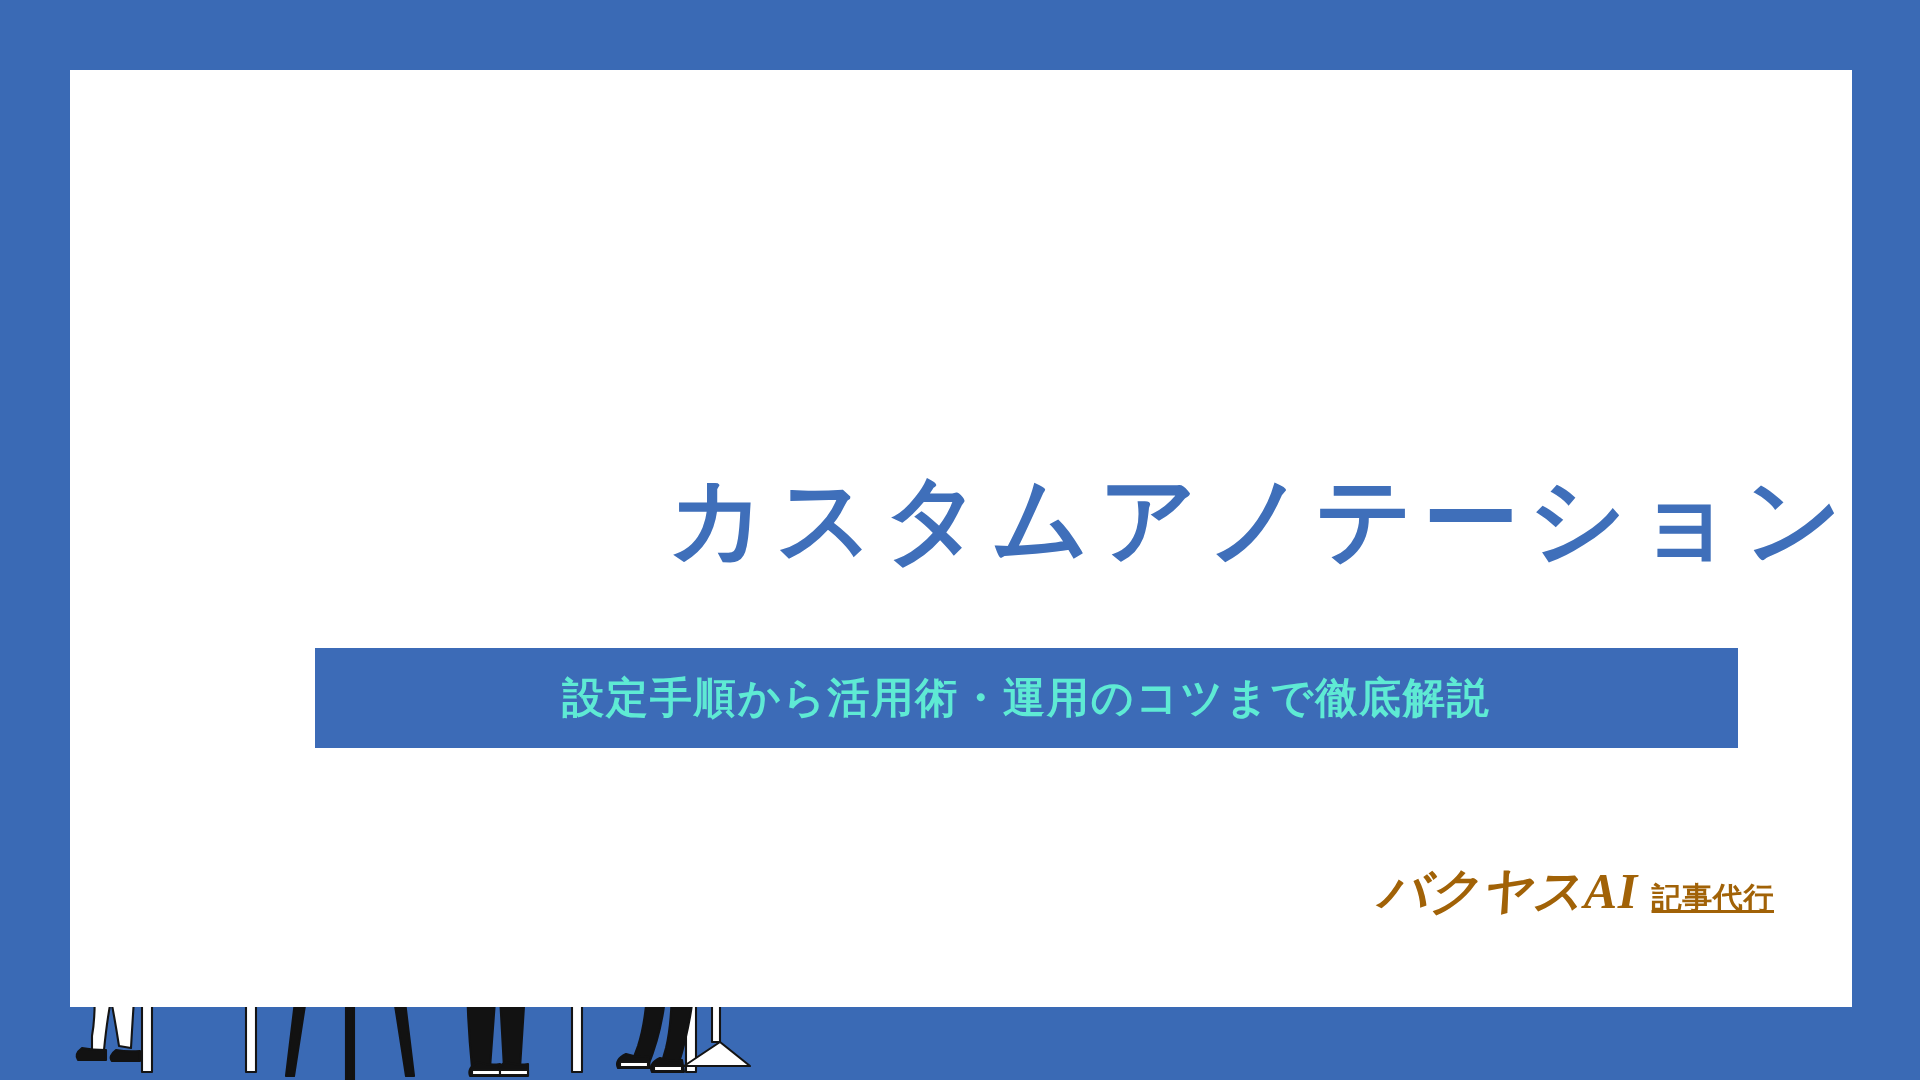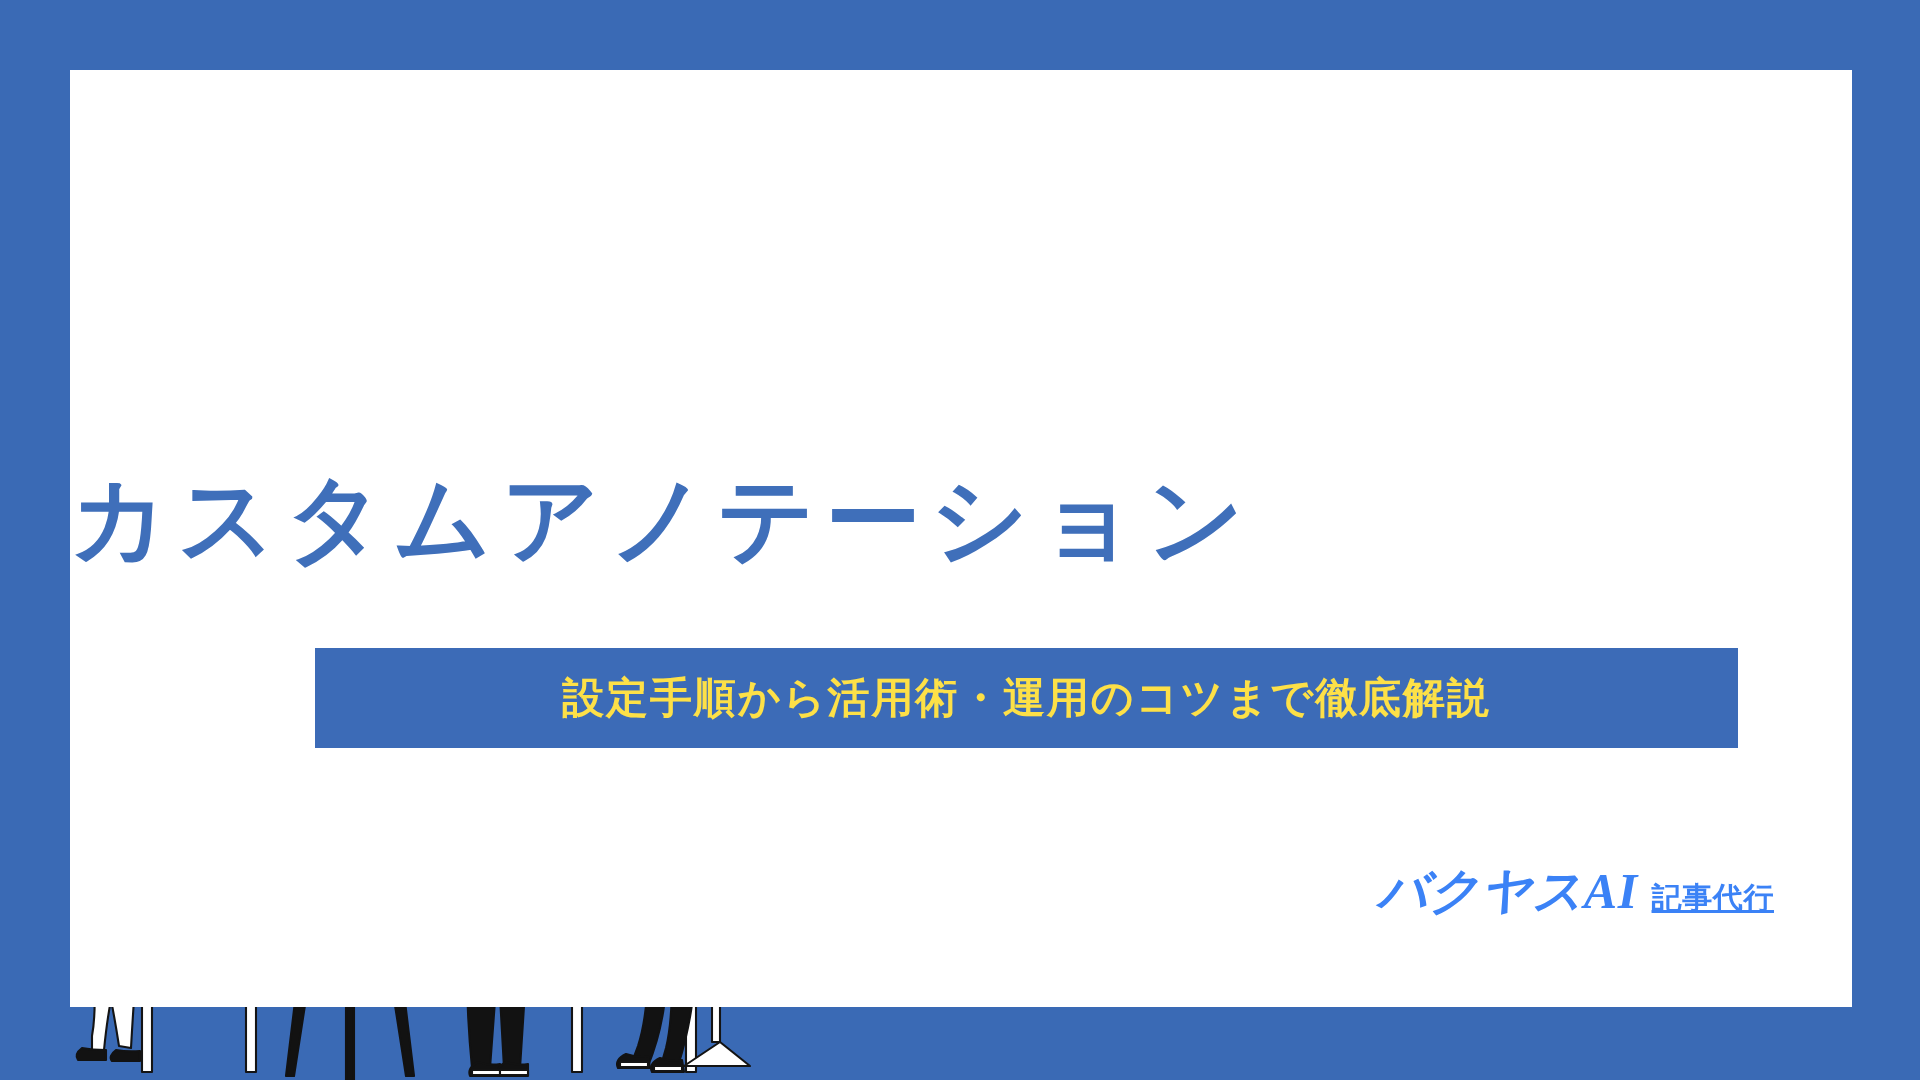--- a/index.html
+++ b/index.html
@@ -24,21 +24,21 @@
     width: 1782px;
     height: 937px;
     background: #ffffff;
   }
   
   #title {
     position: absolute;
     left: 0;
     right: 0;
     top: 330px;
-    text-align: left;
+    text-align: right;
     font-size: 96px;
     font-weight: 700;
     letter-spacing: 0.10em;
     color: #3F6FBA;
     line-height: 1.15;
     white-space: nowrap;
   }
   
   #subtitle-band {
     position: absolute;
@@ -260,24 +260,24 @@
         <path class="wh" d="M624 386 l36 -24 30 24 z"></path>
       </g>
     </svg>
   </div>
 
   <div id="card" style="background: rgb(255, 255, 255);">
 
     <h1 id="title" style="color: rgb(63, 111, 186);">カスタムアノテーション</h1>
 
     <div id="subtitle-band" style="background: rgb(60, 107, 183);">
-      <div id="subtitle-text" style="color: #fde047;">設定手順から活用術・運用のコツまで徹底解説</div>
+      <div id="subtitle-text" style="color: #5eead4;">設定手順から活用術・運用のコツまで徹底解説</div>
     </div>
 
-    <div id="logo" style="color: #3b82f6; margin-top: 12px;">
+    <div id="logo" style="color: #a16207; margin-top: 12px;">
       <span id="logo-main">バクヤスAI</span>
       <span id="logo-sub">記事代行</span>
     </div>
   </div>
 
   <div id="illustration" style="z-index:5; pointer-events:none;">
     <svg viewBox="0 0 720 400" width="720" height="400" xmlns="http://www.w3.org/2000/svg">
       <use href="#none"></use>
     </svg>
   </div>

